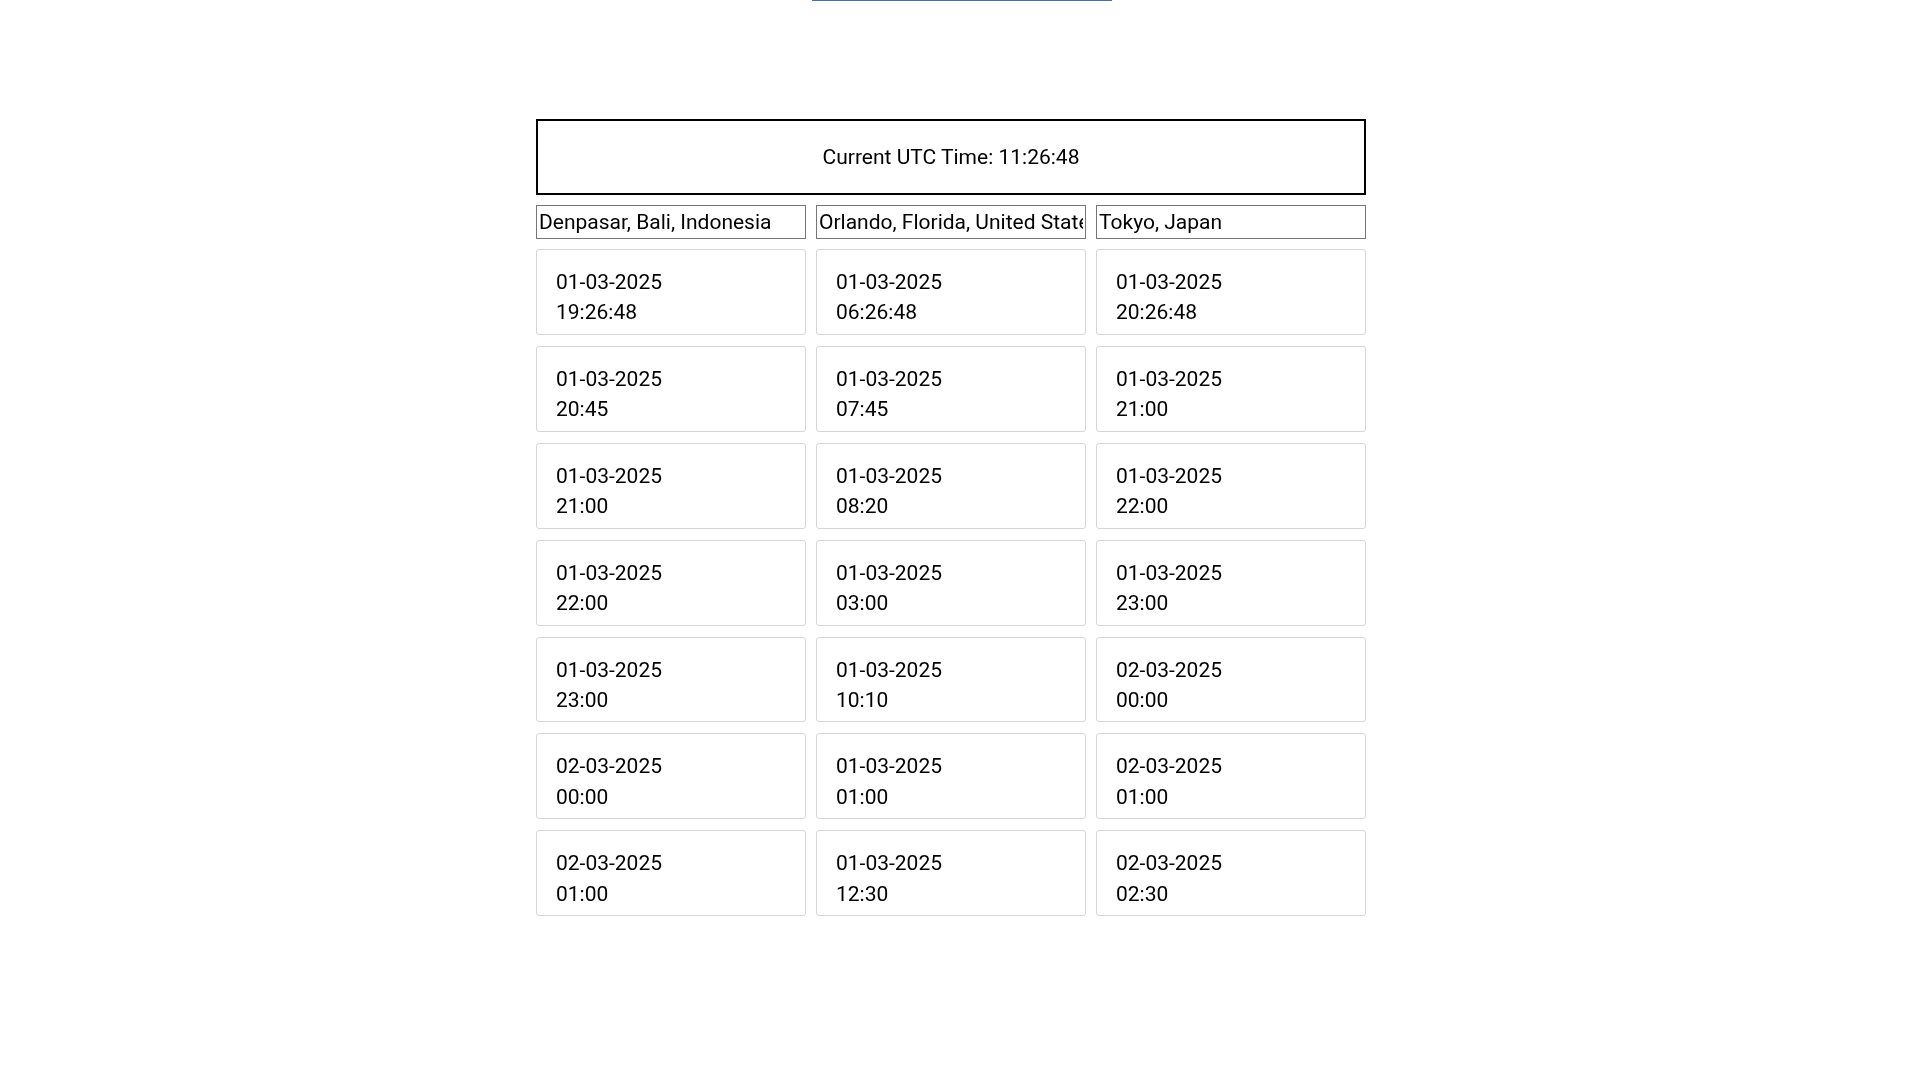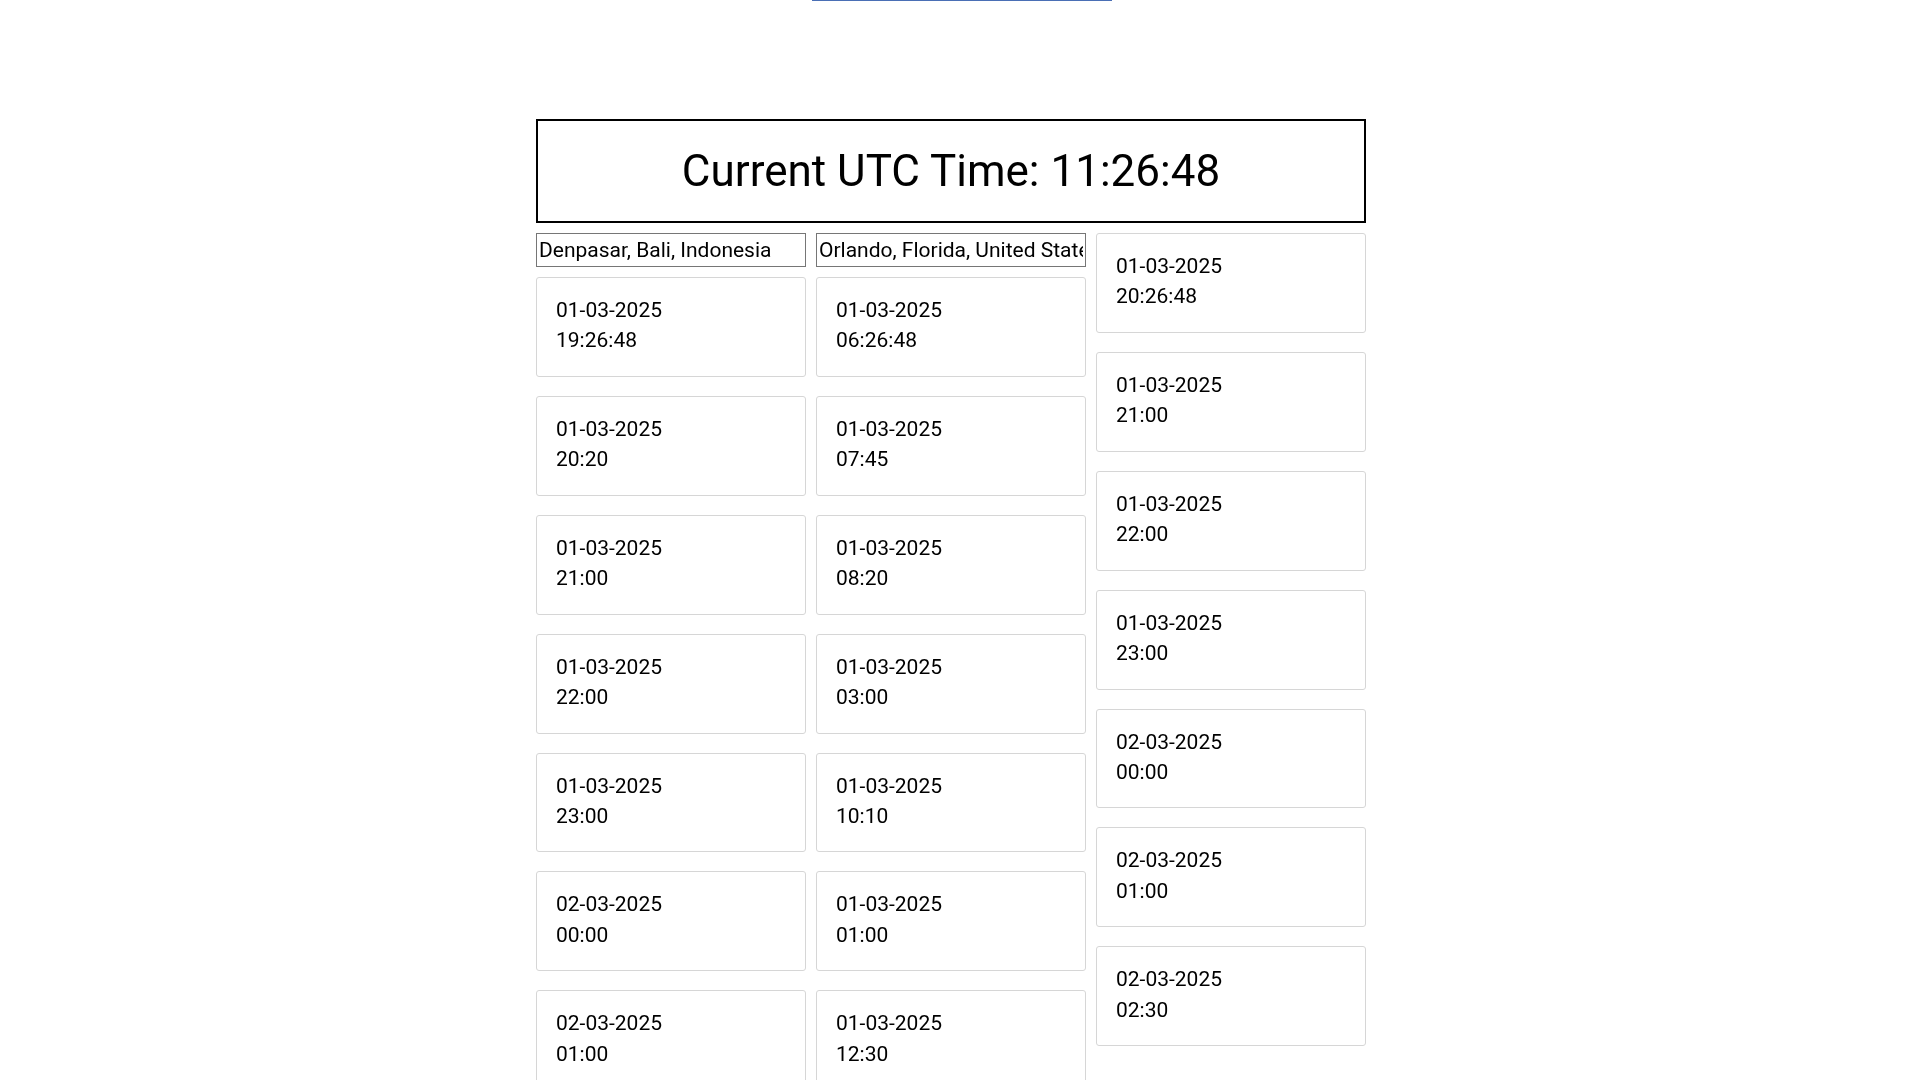--- a/index.html
+++ b/index.html
@@ -24,21 +24,21 @@
     }
     .container {
       width: 830px;
       margin-left: 536px;
       margin-top: 119px;
     }
     .utc-header {
       border: 2px solid #000;
       padding: 24px 10px;
       text-align: center;
-      font-size: 44px;
+      font-size: 21px;
       font-weight: 400;
       margin-bottom: 10px;
     }
     .columns {
       display: flex;
       gap: 10px;
     }
     .column {
       flex: 1;
       display: flex;
@@ -53,22 +53,22 @@
       background: #fff;
       margin-bottom: 10px;
       height: 34px;
       overflow: hidden;
       white-space: nowrap;
       text-overflow: clip;
     }
     .time-cell {
       border: 1px solid #d6d6d6;
       border-radius: 3px;
-      padding: 17px 19px 20px 19px;
-      margin-bottom: 19px;
+      padding: 17px 19px 6px 19px;
+      margin-bottom: 11px;
       font-size: 21px;
       line-height: 1.45;
     }
     .time-cell-date {
       display: block;
     }
     .time-cell-time {
       display: block;
     }
   </style>
@@ -84,21 +84,21 @@
   <div class="columns">
 
     <div class="column">
       <input type="text" class="zone-input" value="Denpasar, Bali, Indonesia" style="">
       <div class="time-cell">
         <span class="time-cell-date">01-03-2025</span>
         <span class="time-cell-time">19:26:48</span>
       </div>
       <div class="time-cell">
         <span class="time-cell-date">01-03-2025</span>
-        <span class="time-cell-time">20:20</span>
+        <span class="time-cell-time">20:45</span>
       </div>
       <div class="time-cell">
         <span class="time-cell-date">01-03-2025</span>
         <span class="time-cell-time">21:00</span>
       </div>
       <div class="time-cell">
         <span class="time-cell-date">01-03-2025</span>
         <span class="time-cell-time">22:00</span>
       </div>
       <div class="time-cell">
@@ -141,20 +141,21 @@
         <span class="time-cell-date">01-03-2025</span>
         <span class="time-cell-time">01:00</span>
       </div>
       <div class="time-cell">
         <span class="time-cell-date">01-03-2025</span>
         <span class="time-cell-time">12:30</span>
       </div>
     </div>
 
     <div class="column">
+      <input type="text" class="zone-input" value="Tokyo, Japan" style="">
       <div class="time-cell">
         <span class="time-cell-date">01-03-2025</span>
         <span class="time-cell-time">20:26:48</span>
       </div>
       <div class="time-cell">
         <span class="time-cell-date">01-03-2025</span>
         <span class="time-cell-time">21:00</span>
       </div>
       <div class="time-cell">
         <span class="time-cell-date">01-03-2025</span>

